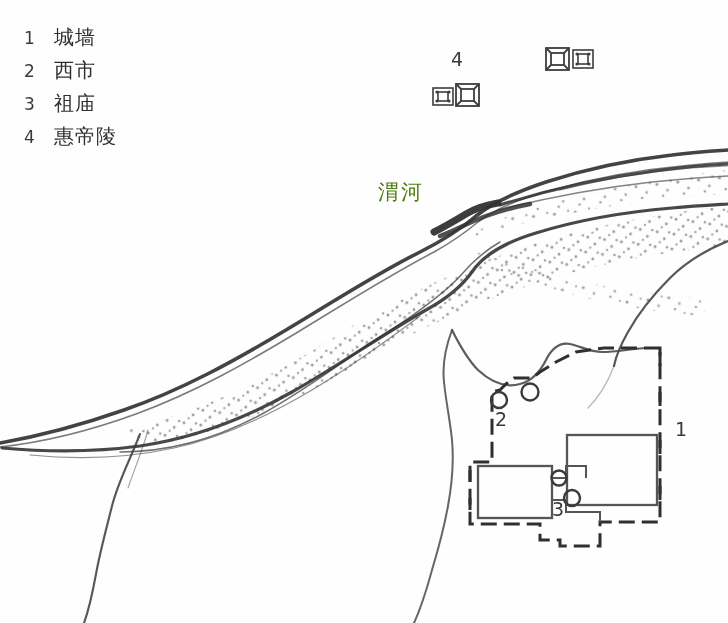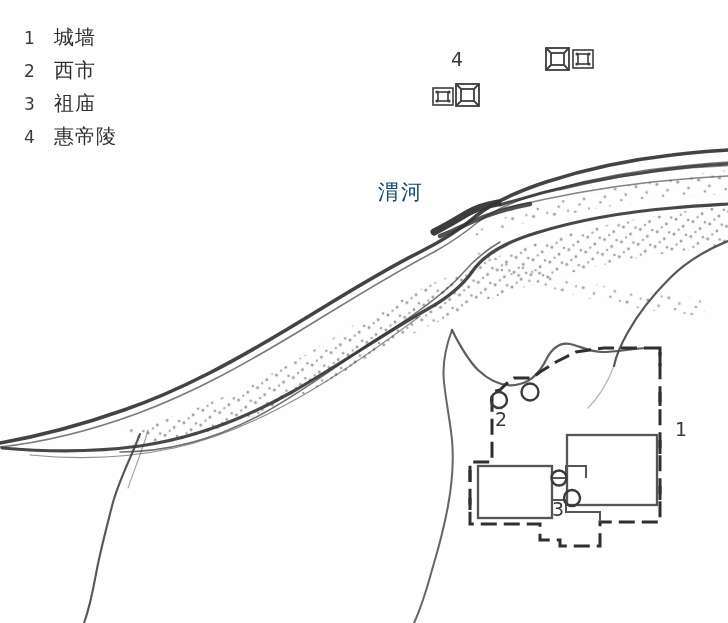--- a/index.html
+++ b/index.html
@@ -44,21 +44,21 @@
     font-size: 20px;
     color: #2e2e2e;
     font-family: Liberation Mono, monospace;
     letter-spacing: 1px;
   }
   .river-label {
     position: absolute;
     left: 378px;
     top: 178px;
     font-size: 21px;
-    color: #0c4a6e;
+    color: #4d7c0f;
     letter-spacing: 2px;
     font-family: "DejaVu Sans", sans-serif;
   }
   .map-num {
     position: absolute;
     font-size: 19px;
     color: #3a3a3a;
     font-family: "DejaVu Sans", sans-serif;
   }
   #num-4 { left: 451px; top: 48px; }

